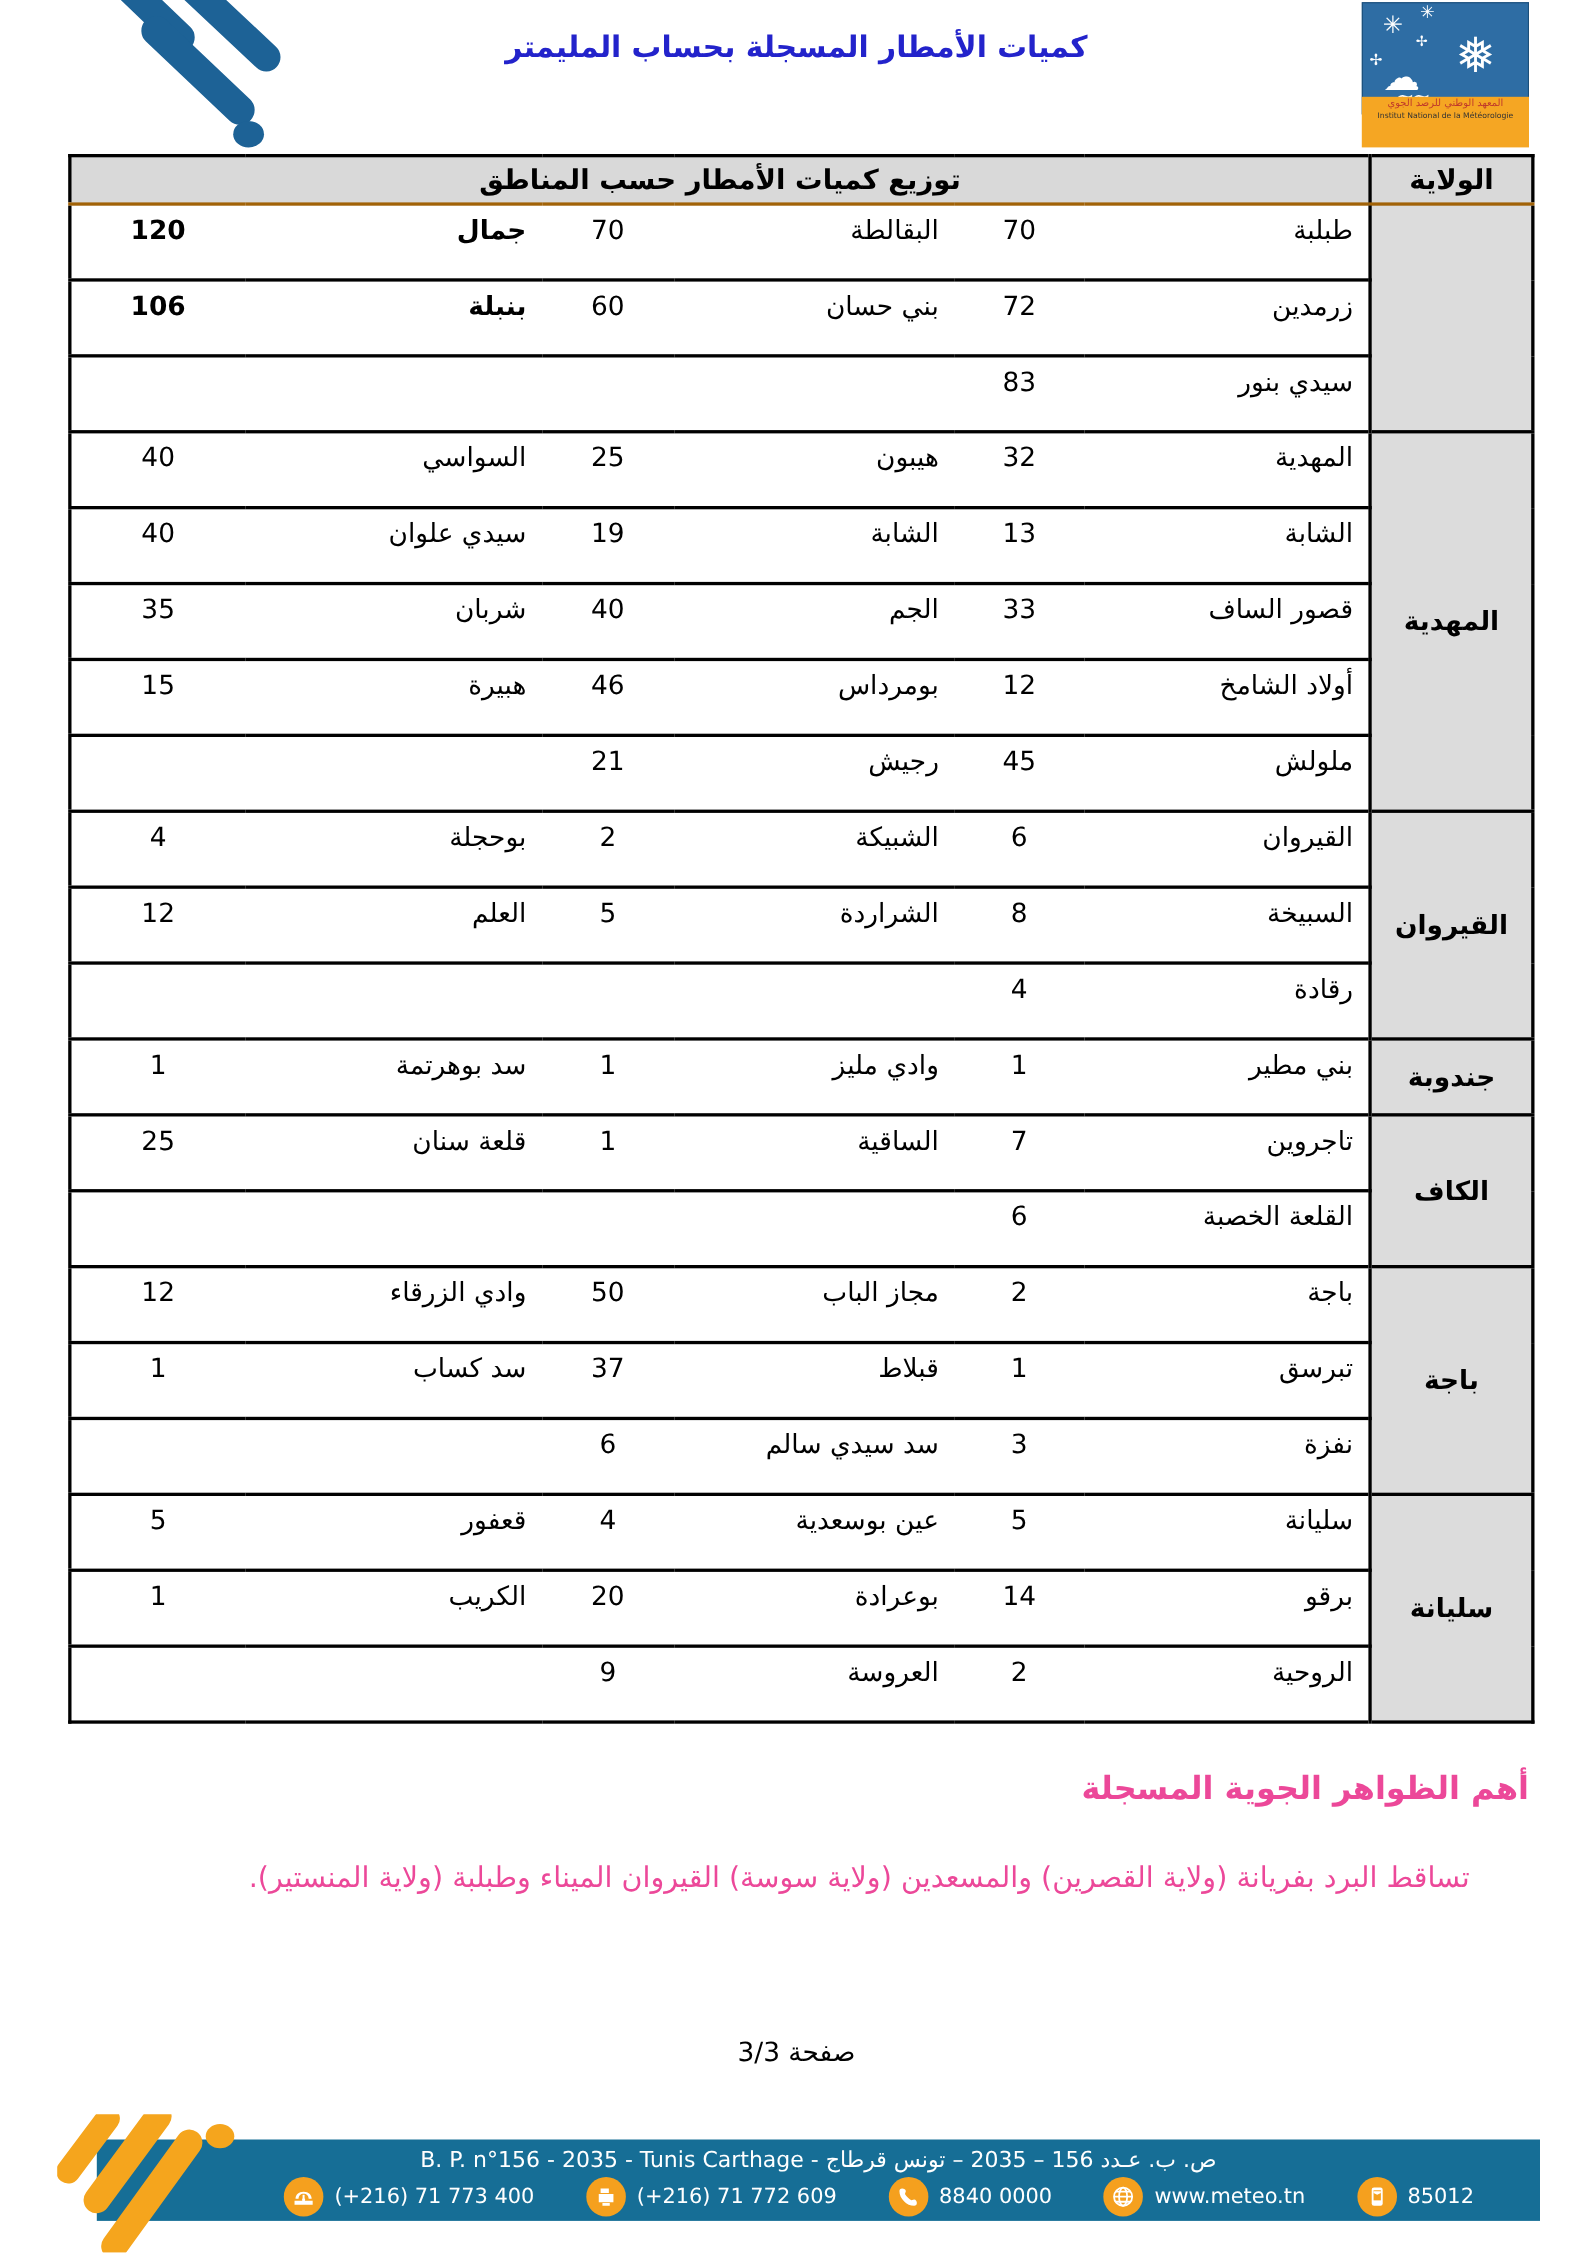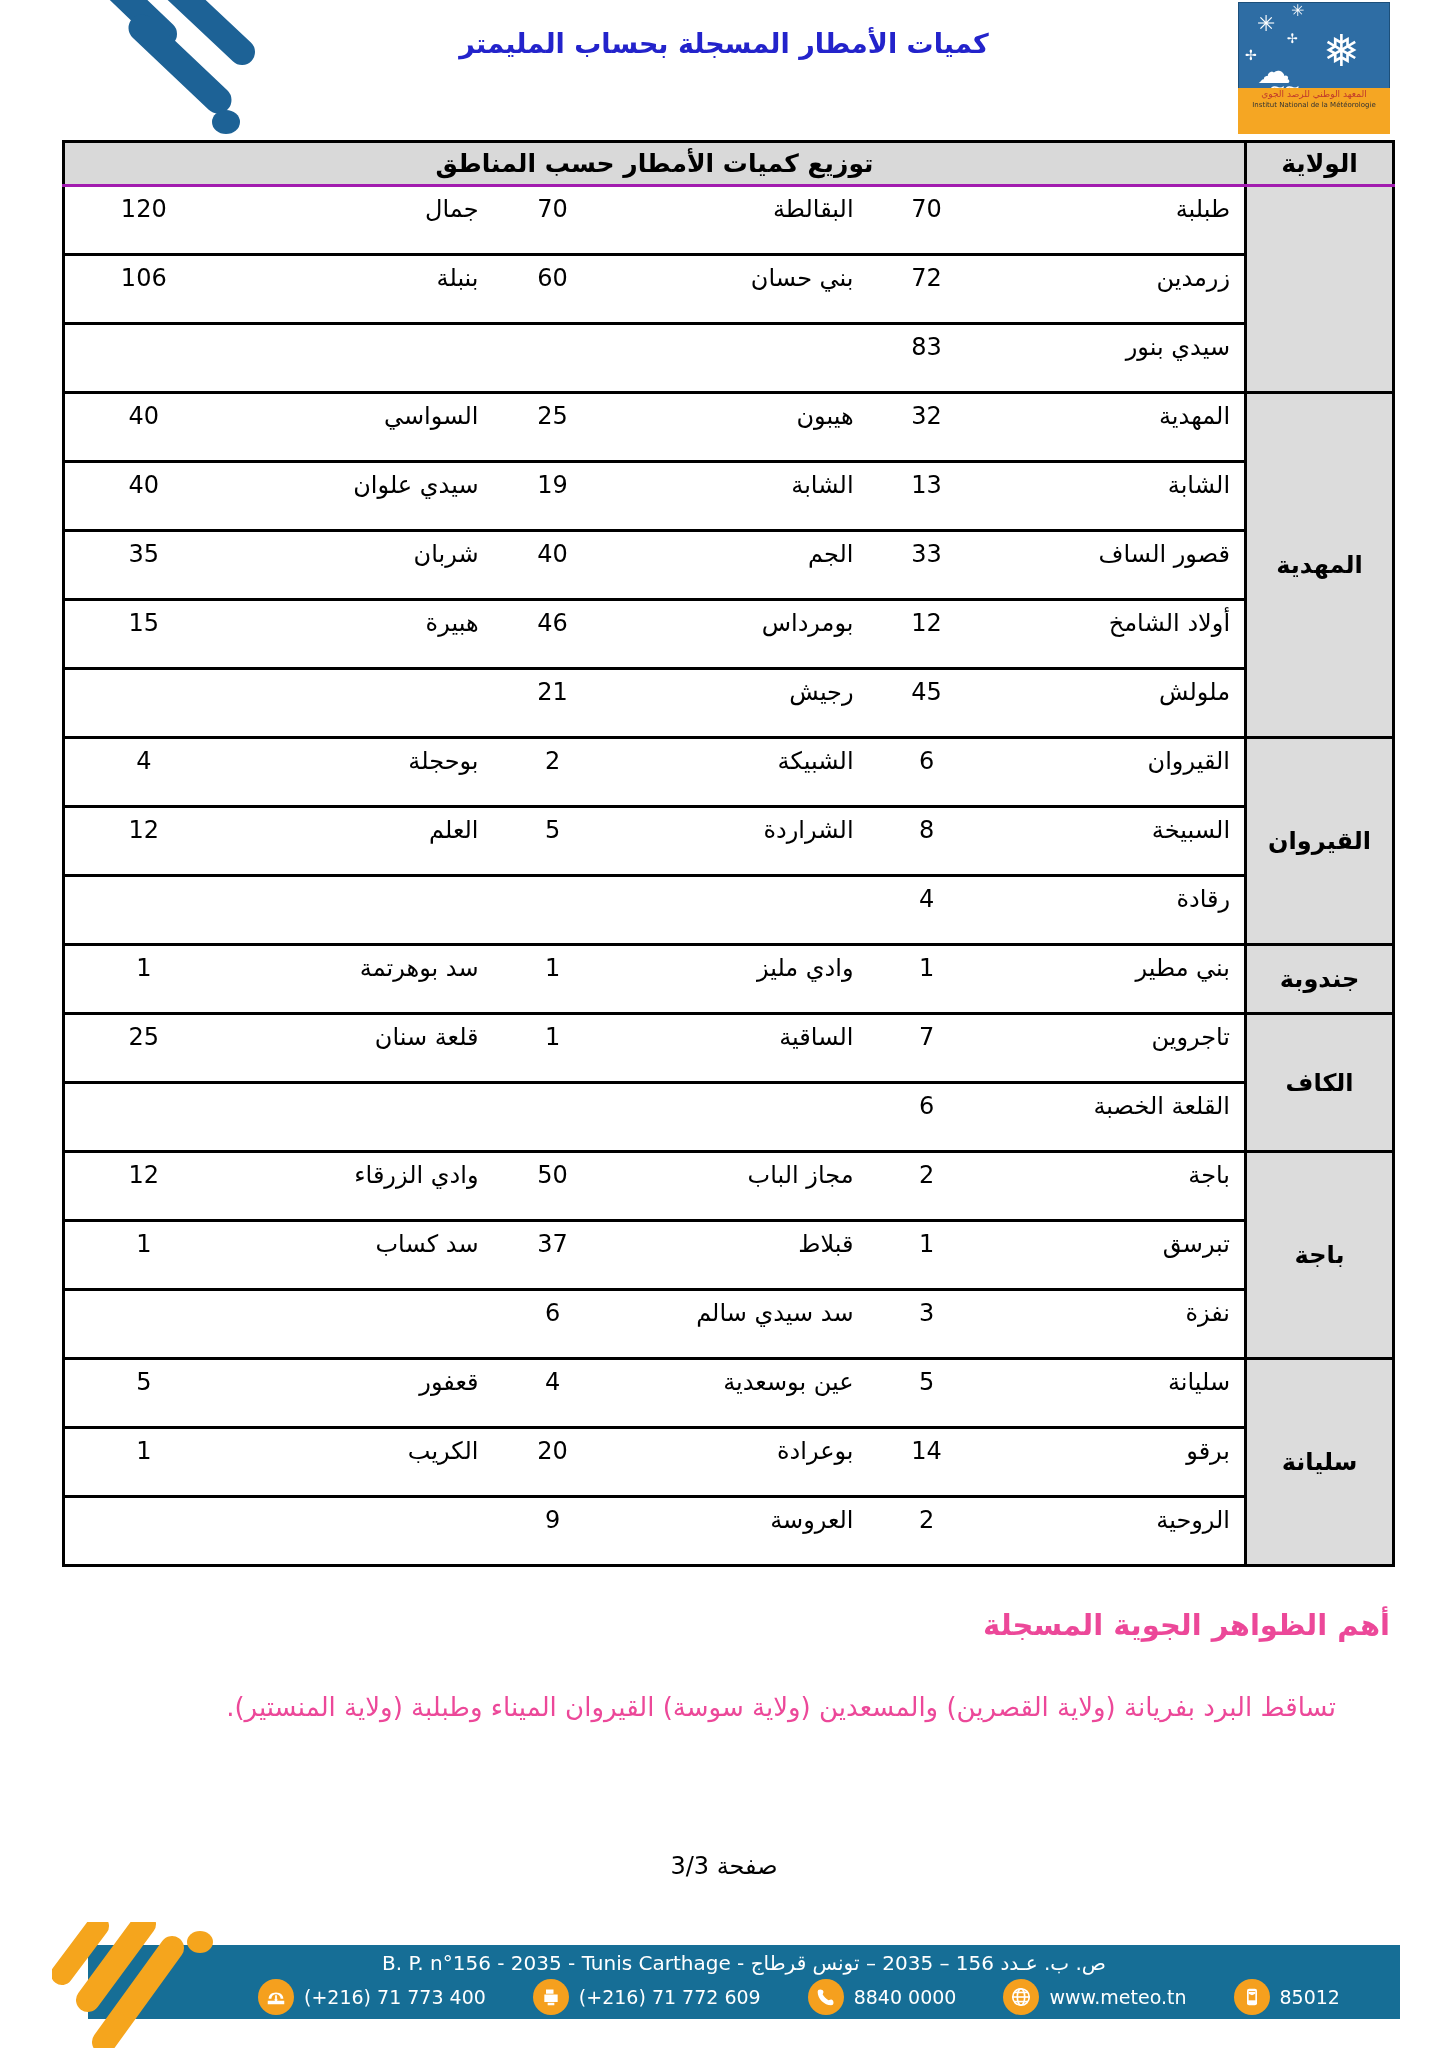--- a/index.html
+++ b/index.html
@@ -15,27 +15,27 @@
   .logo-inm .sq { position:absolute; inset:0 0 30px 0; background:#2e6da4; border:1px solid #1c4f7a; color:#fff; overflow:hidden; }
   .logo-inm .sq span { position:absolute; }
   .logo-inm .banner { position:absolute; left:0; right:0; bottom:0; height:46px; background:#f5a623; text-align:center; overflow:hidden; }
   .logo-inm .banner .ar { display:block; font-size:9px; color:#c0392b; line-height:13px; white-space:nowrap; }
   .logo-inm .banner .fr { display:block; font-size:7px; color:#333; line-height:9px; white-space:nowrap; }
 
   
   table.rain { position:absolute; left:62px; top:140px; width:1330px; border-collapse:collapse; table-layout:fixed; background:#fff; }
   table.rain, table.rain th, table.rain td { border-color:#000; }
   table.rain { border:3px solid #000; }
-  table.rain thead th { background:#d9d9d9; font-weight:bold; font-size:25px; height:44px; border-bottom:3px solid #a21caf; }
+  table.rain thead th { background:#d9d9d9; font-weight:bold; font-size:25px; height:44px; border-bottom:3px solid #a16207; }
   th.wilaya-h { border-left:3px solid #000; }
   table.rain tbody td { vertical-align:top; padding-top:8px; font-size:24px; height:69px; border-top:3px solid #000; }
   td.wilaya { background:#dcdcdc; font-weight:bold; font-size:26px; text-align:center; vertical-align:middle !important; padding-top:0 !important; border-left:3px solid #000; }
   td.st-name { text-align:right; padding-right:14px; overflow:hidden; white-space:nowrap; }
   td.st-val { text-align:center; font-size:25px; }
-  td.bold { font-weight:normal; }
+  td.bold { font-weight:bold; }
 
   
   .phenomena { position:absolute; right:58px; top:1608px; width:1332px; direction:rtl; text-align:right; color:#ec4899; }
   .phenomena h2 { font-size:29px; font-weight:bold; }
   .phenomena p { margin-top:46px; font-size:26px; padding-right:54px; line-height:1.5; }
 
   .page-label { position:absolute; left:0; right:0; top:1852px; text-align:center; font-size:24px; direction:rtl; }
 
   
   .footer-band { position:absolute; left:88px; top:1945px; width:1312px; height:74px; background:#166e96; color:#fff; }

